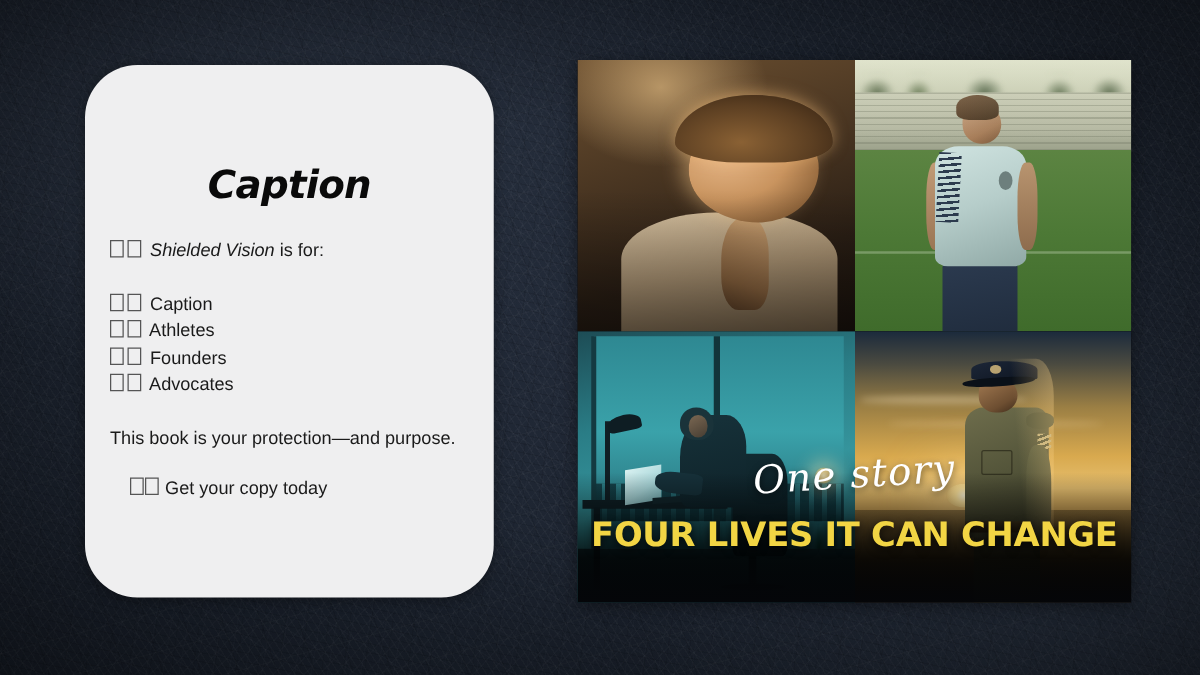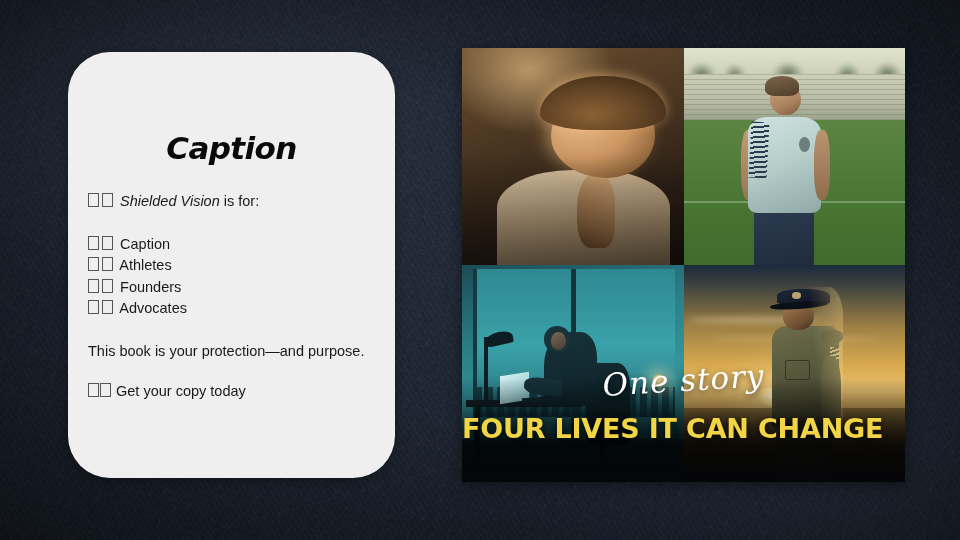--- a/index.html
+++ b/index.html
@@ -93,21 +93,21 @@
     border: 1px solid #555;
     vertical-align: -1px;
     margin-right: 3px;
     background: transparent;
   }
   .body-line { margin: 0; white-space: nowrap; }
   .intro-line { margin: 0 0 21px 0; }
   .intro-line em { font-style: italic; }
   .list-block { margin: 0 0 20px 0; }
   .para-block { margin: 0 0 19px 0; white-space: normal; line-height: 22px; }
-  .cta-line { margin: 0; }
+  .cta-line { margin: 16px; }
   .cta-line .tofu { margin-right: 1px; }
 
   
   #photo-collage {
     position: absolute;
     left: 462px;
     top: 48px;
     width: 443px;
     height: 434px;
     overflow: hidden;
@@ -302,20 +302,21 @@
     font-size: 31px;
     letter-spacing: 1px;
     text-shadow: 0 2px 6px rgba(0,0,0,.6);
     transform: rotate(-3.5deg);
     white-space: nowrap;
   }
   #overlay-headline {
     position: absolute;
     left: 0; bottom: 38px;
     width: 100%;
+    text-align: center;
     color: #f2d544;
     font-family: "DejaVu Sans", sans-serif;
     font-size: 27px;
     font-weight: 900;
     letter-spacing: -0.2px;
     white-space: nowrap;
     text-shadow: 0 2px 7px rgba(0,0,0,.75);
   }
 </style>
 </head>

